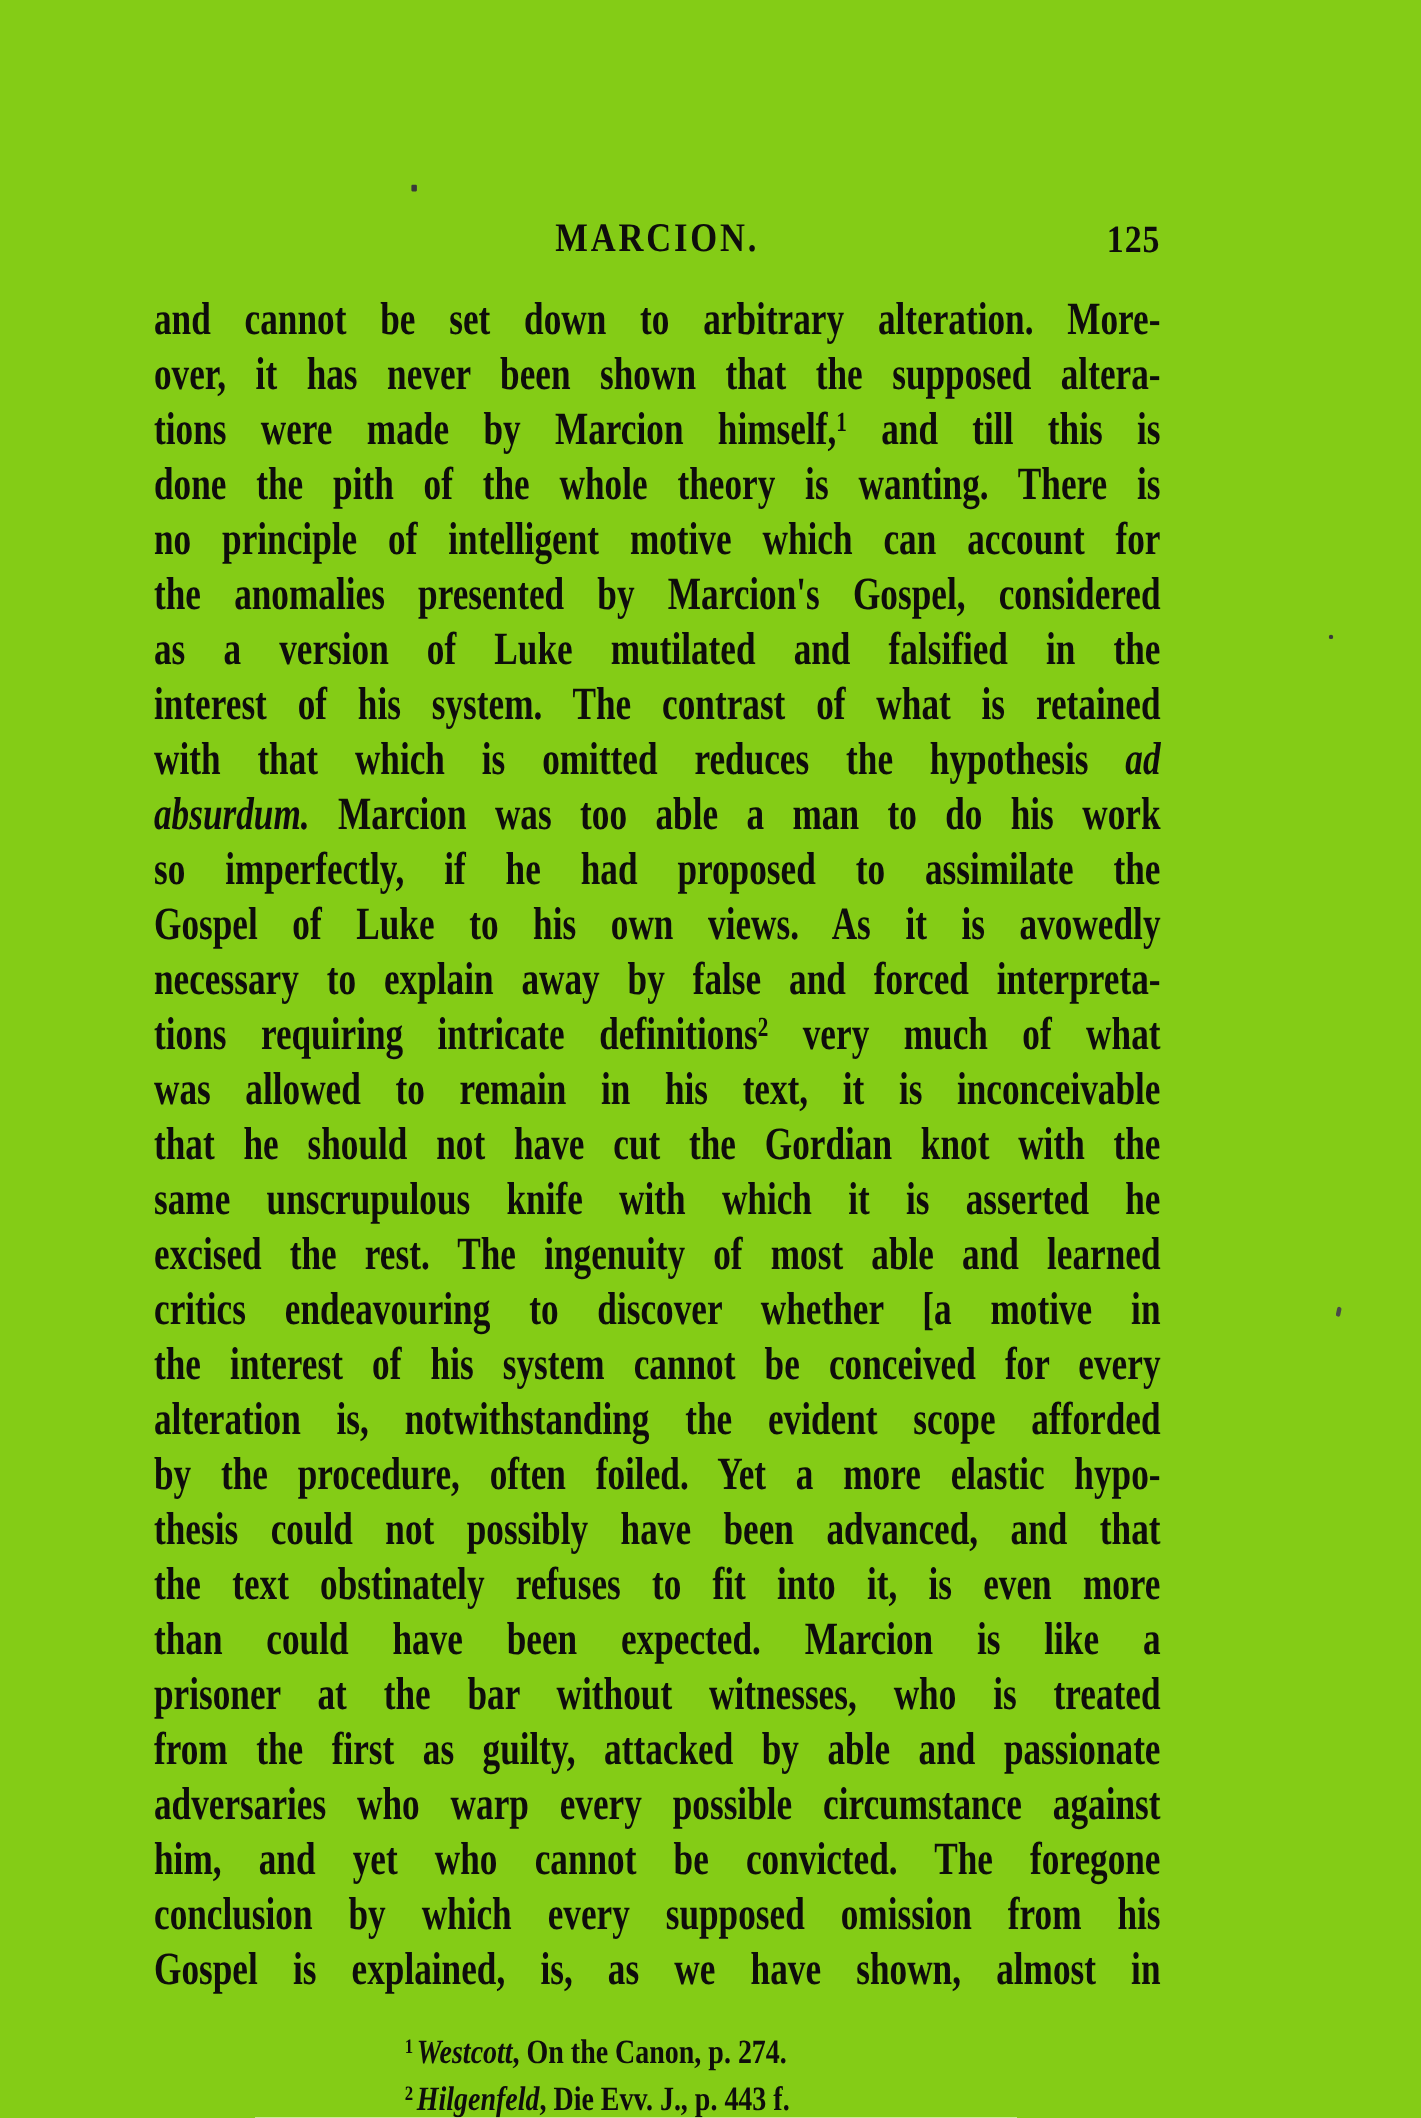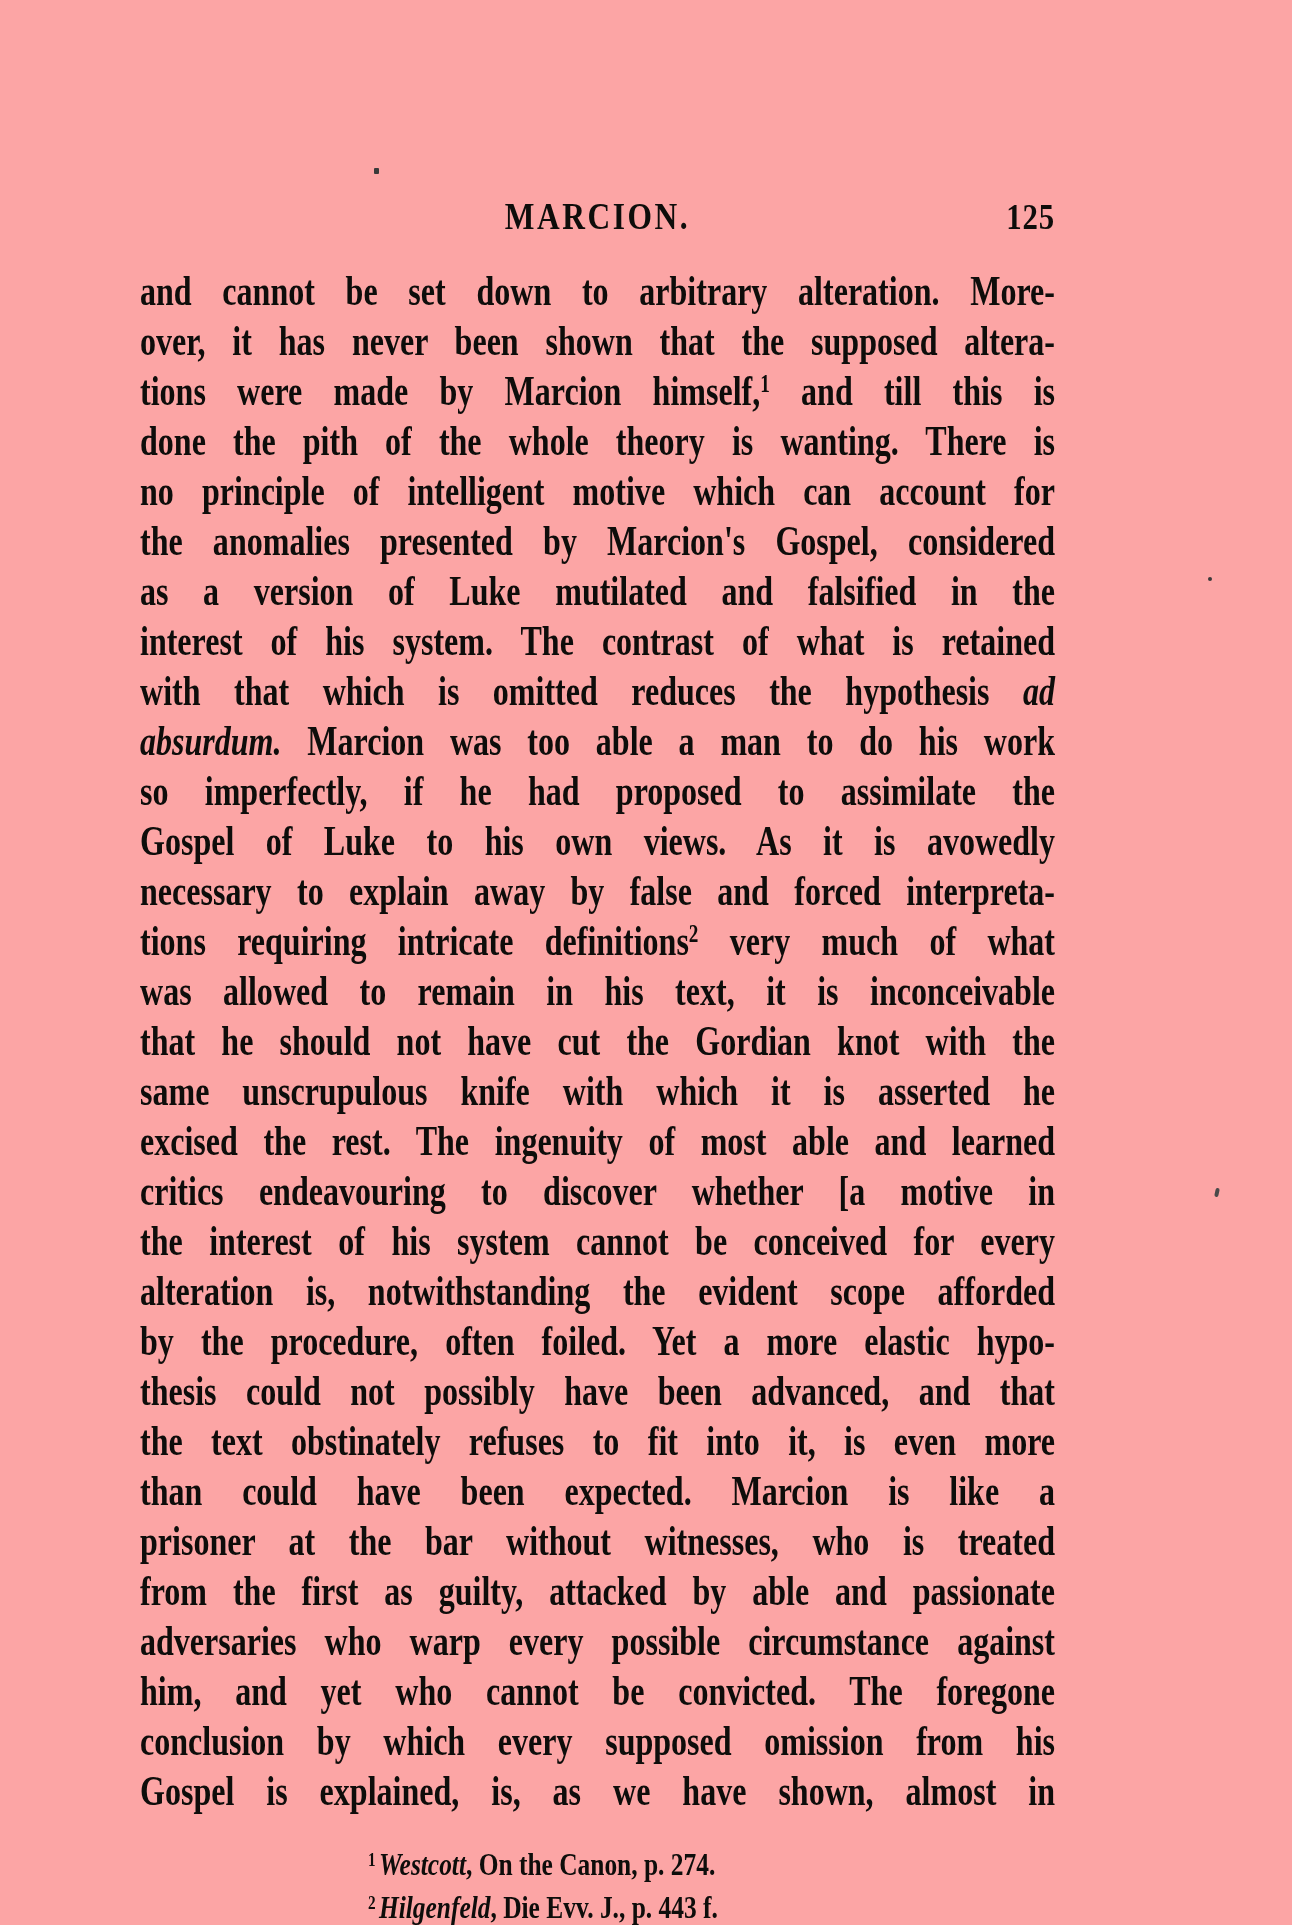--- a/index.html
+++ b/index.html
@@ -1,20 +1,20 @@
 <!DOCTYPE html>
 <html><head>
 <meta charset="utf-8">
 <style>
   html, body { margin: 0; padding: 0; background: #ffffff; }
   .page {
     position: relative;
     width: 1292px;
     height: 1925px;
-    background: #fca5a5;
+    background: #84cc16;
     overflow: hidden;
     font-family: "Liberation Serif", "DejaVu Serif", serif;
     color: #0e0d0b;
   }
   .header-title {
     position: absolute;
     left: 140px;
     top: 196px;
     width: 915px;
     text-align: center;

